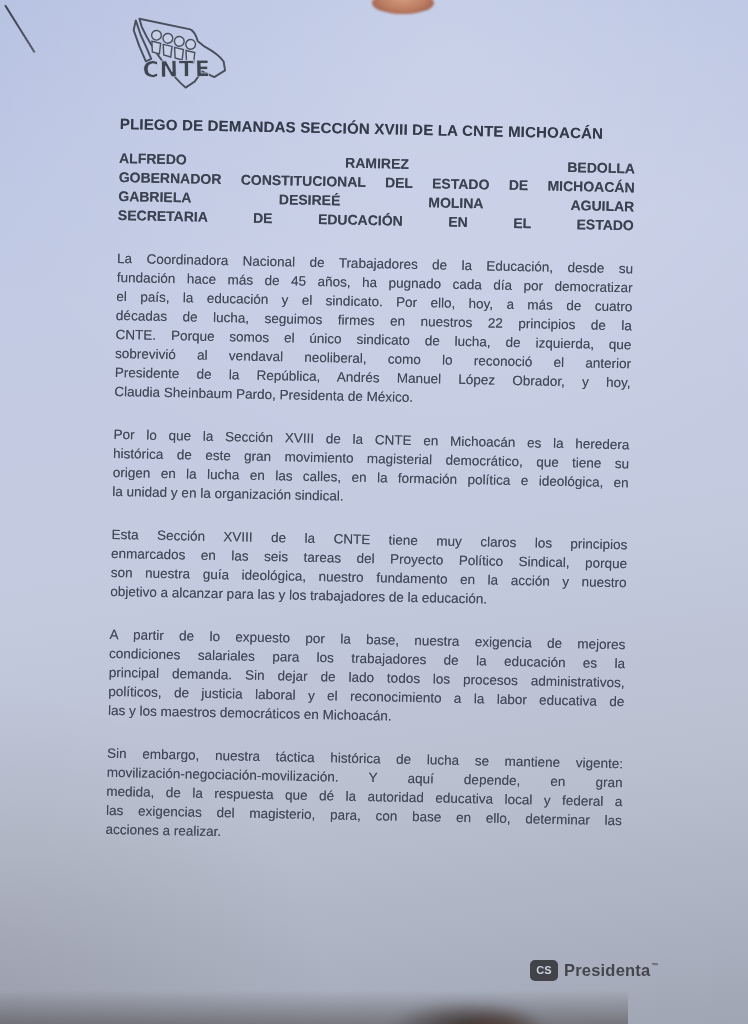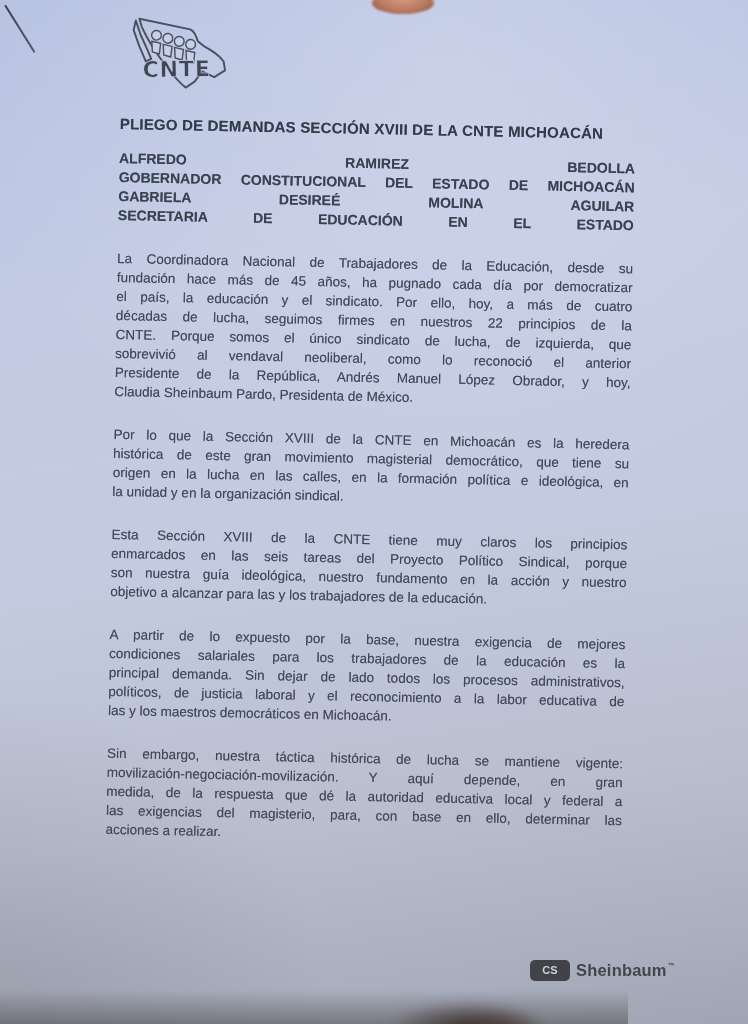--- a/index.html
+++ b/index.html
@@ -63,21 +63,21 @@
     font-size:13.5px;line-height:19px;
     text-align:justify;text-align-last:justify;
     white-space:normal;
   }
   .ln.last{text-align-last:left;}
   .watermark{
     position:absolute;left:530px;top:960px;display:flex;align-items:center;gap:6px;
     opacity:.92;
   }
   .cs-badge{
-    width:40px;height:21px;border-radius:5px;background:#3a3a3f;
+    width:28px;height:21px;border-radius:5px;background:#3a3a3f;
     color:#cdd3e2;font-weight:bold;font-size:11px;line-height:21px;text-align:center;
     letter-spacing:0;
   }
   .cs-label{
     font-size:16.5px;font-weight:bold;color:#3c3c42;letter-spacing:0.2px;
     display:flex;align-items:flex-start;
   }
   .cs-label sup{font-size:7px;line-height:10px;margin-left:1px;}
 </style>
 </head>
@@ -163,21 +163,21 @@
       <div class="ln">medida, de la respuesta que dé la autoridad educativa local y federal a</div>
       <div class="ln">las exigencias del magisterio, para, con base en ello, determinar las</div>
       <div class="ln last">acciones a realizar.</div>
     <p></p>
 
   </div>
 
   <div class="watermark">
     <span class="cs-badge">CS</span>
     <span class="cs-label">
-      <span>Sheinbaum</span>
+      <span>Presidenta</span>
         <sup>™</sup>
     </span>
   </div>
 
   <div class="finger-bottom"></div>
   <div class="finger-bottom2"></div>
 
 </div>
 
 </body></html>

